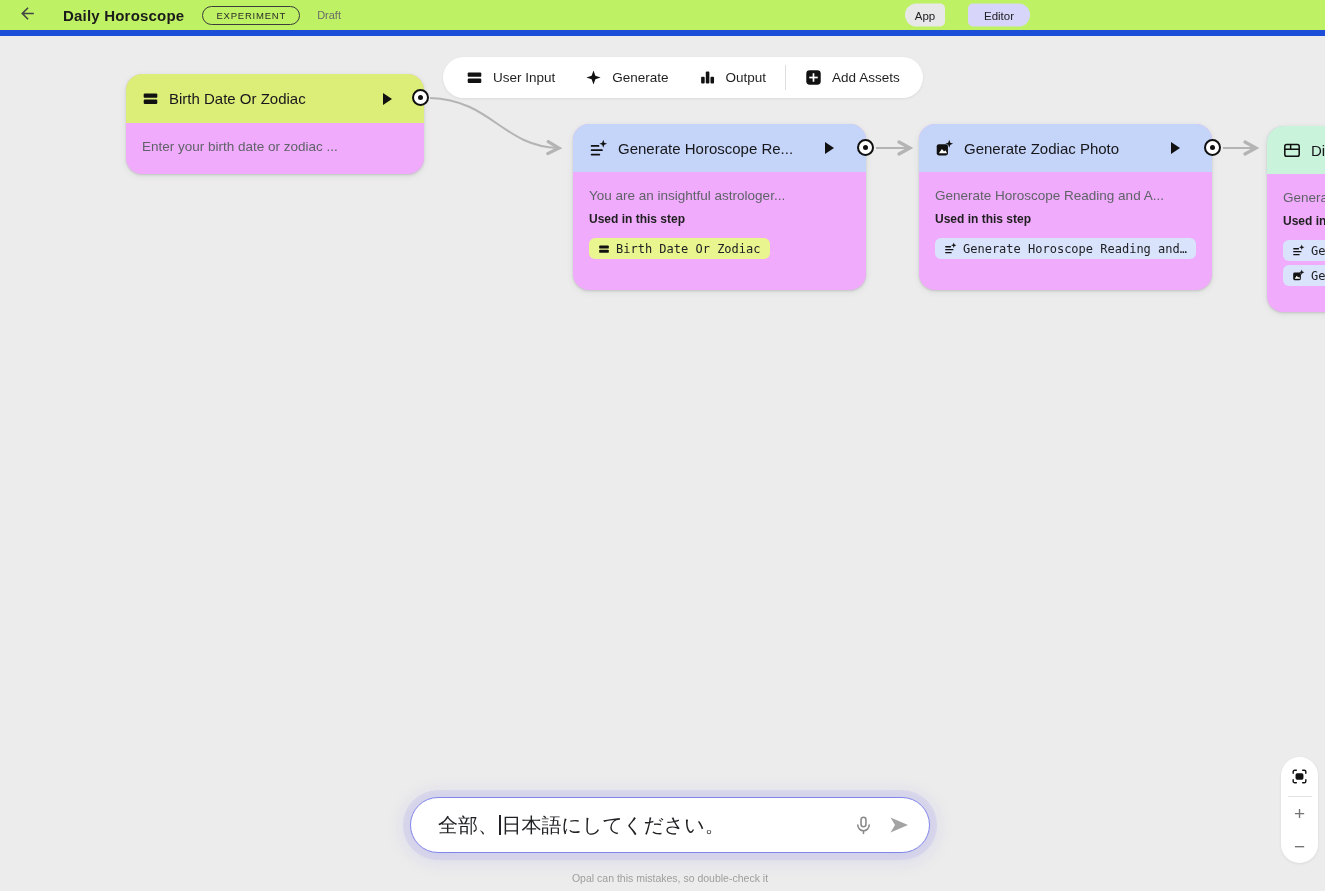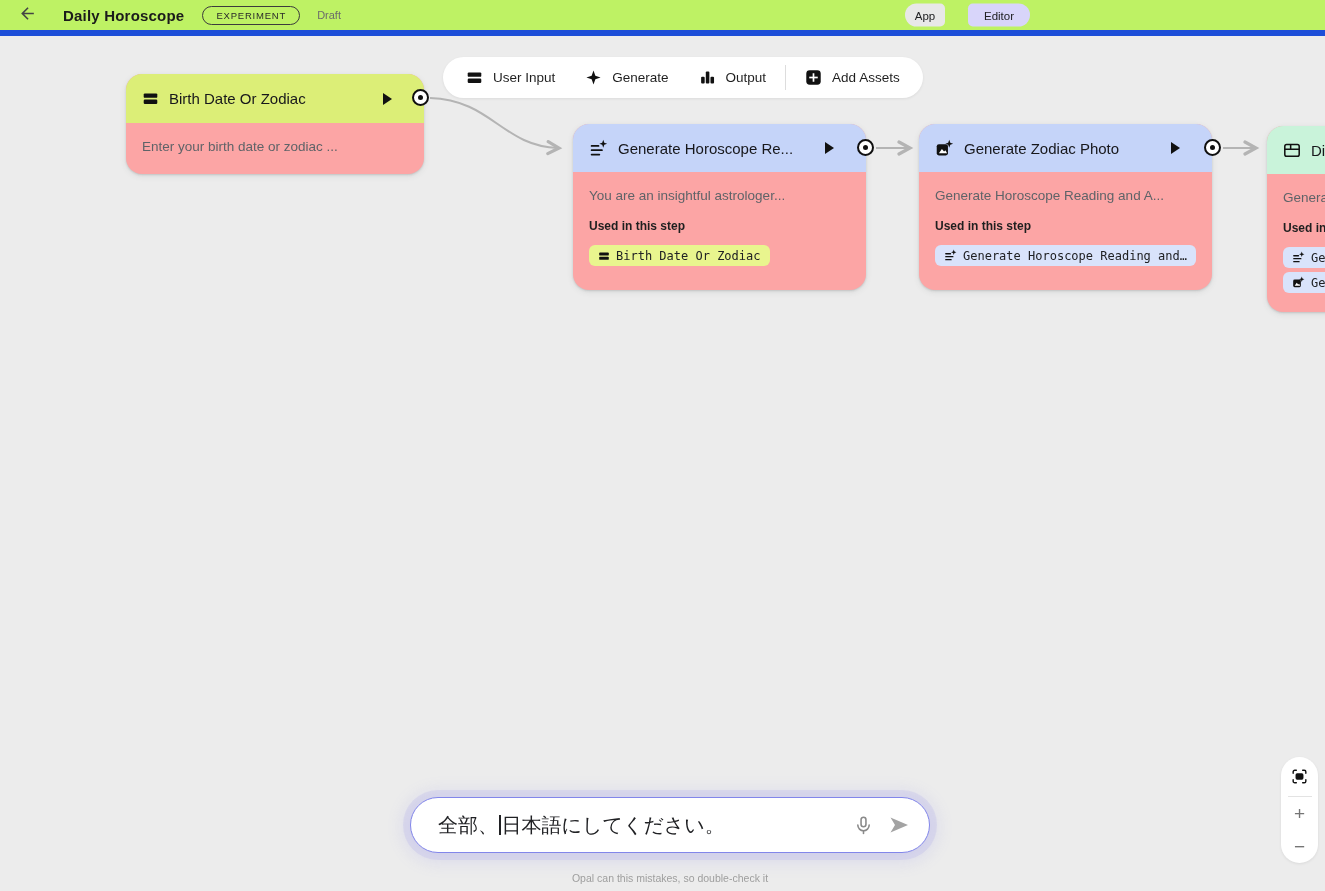--- a/index.html
+++ b/index.html
@@ -37,32 +37,32 @@
     position:absolute; left:443px; top:57px; height:41px; z-index:20;
     background:#fff; border-radius:21px;
     display:flex; align-items:center; padding:0 8px;
     box-shadow:0 1px 3px rgba(0,0,0,.07);
   }
   .tb-item { display:flex; align-items:center; gap:10px; padding:0 15px; height:100%; cursor:pointer; font-size:13.5px; color:#1f1f1f; }
   .tb-divider { width:1px; height:25px; background:#ddd; margin:0 4px; }
 
   
   .card {
-    position:absolute; background:#fca5a5; border-radius:16px; z-index:10;
+    position:absolute; background:#f0abfc; border-radius:16px; z-index:10;
     box-shadow:0 1px 2px rgba(60,64,67,.18), 0 2px 6px rgba(60,64,67,.10);
   }
   .card-header {
     height:48px; border-radius:16px 16px 0 0; display:flex; align-items:center;
     padding:0 14px 0 16px; gap:10px; cursor:pointer;
   }
   .card-title { font-size:15px; font-weight:500; color:#17171b; flex:1; white-space:nowrap; overflow:hidden; }
   .play-btn { width:0; height:0; border-top:6px solid transparent; border-bottom:6px solid transparent; border-left:9px solid #111; margin-right:18px; cursor:pointer; }
   .card-body { padding:16px; }
   .card-desc { font-size:13.5px; color:#5f6368; white-space:nowrap; overflow:hidden; }
-  .used-label { font-size:12px; font-weight:700; color:#1f1f1f; margin-top:16px; }
+  .used-label { font-size:12px; font-weight:700; color:#1f1f1f; margin-top:9px; }
   .chip {
     display:inline-flex; align-items:center; gap:6px; height:21px;
     border-radius:6px; padding:0 9px; margin-top:12px;
     font-family:"DejaVu Sans Mono", monospace; font-size:12px; color:#202124;
     white-space:nowrap; cursor:pointer;
   }
   .chip.yellow { background:#e9f58e; }
   .chip.blue { background:#d9e3fb; }
   .chip-col { display:flex; flex-direction:column; align-items:flex-start; }
   .chip-col .chip + .chip { margin-top:4px; }

